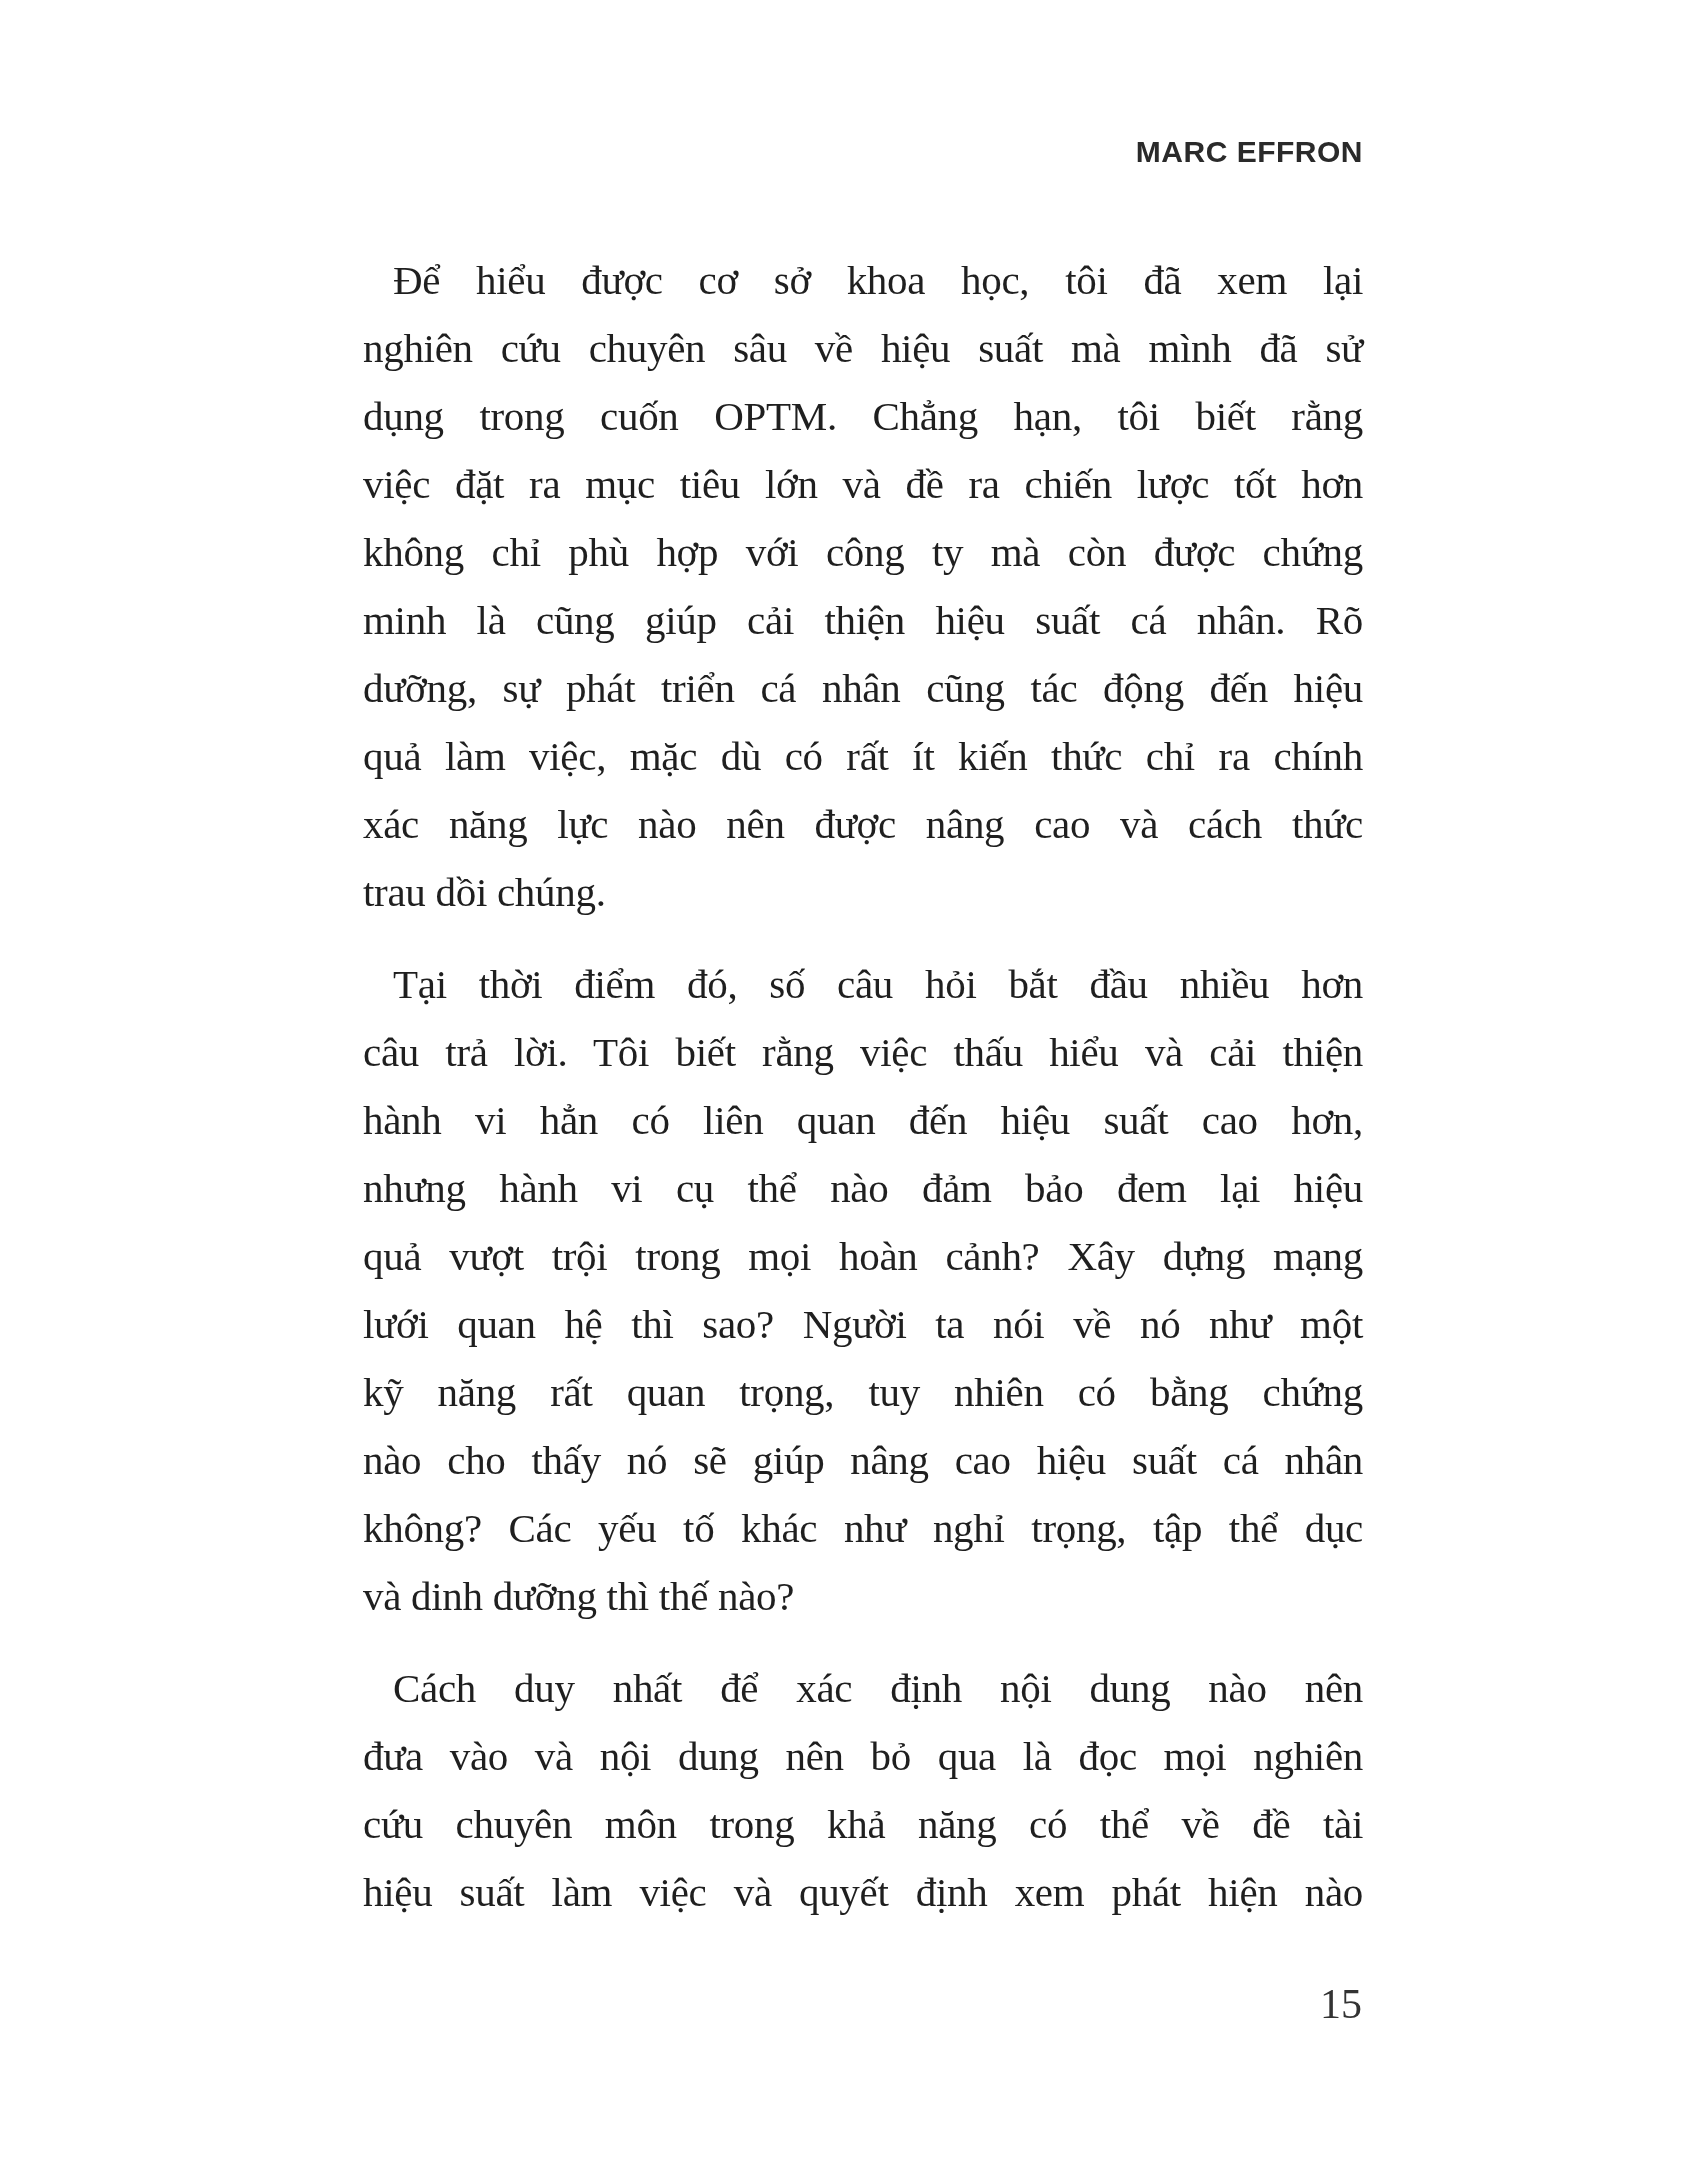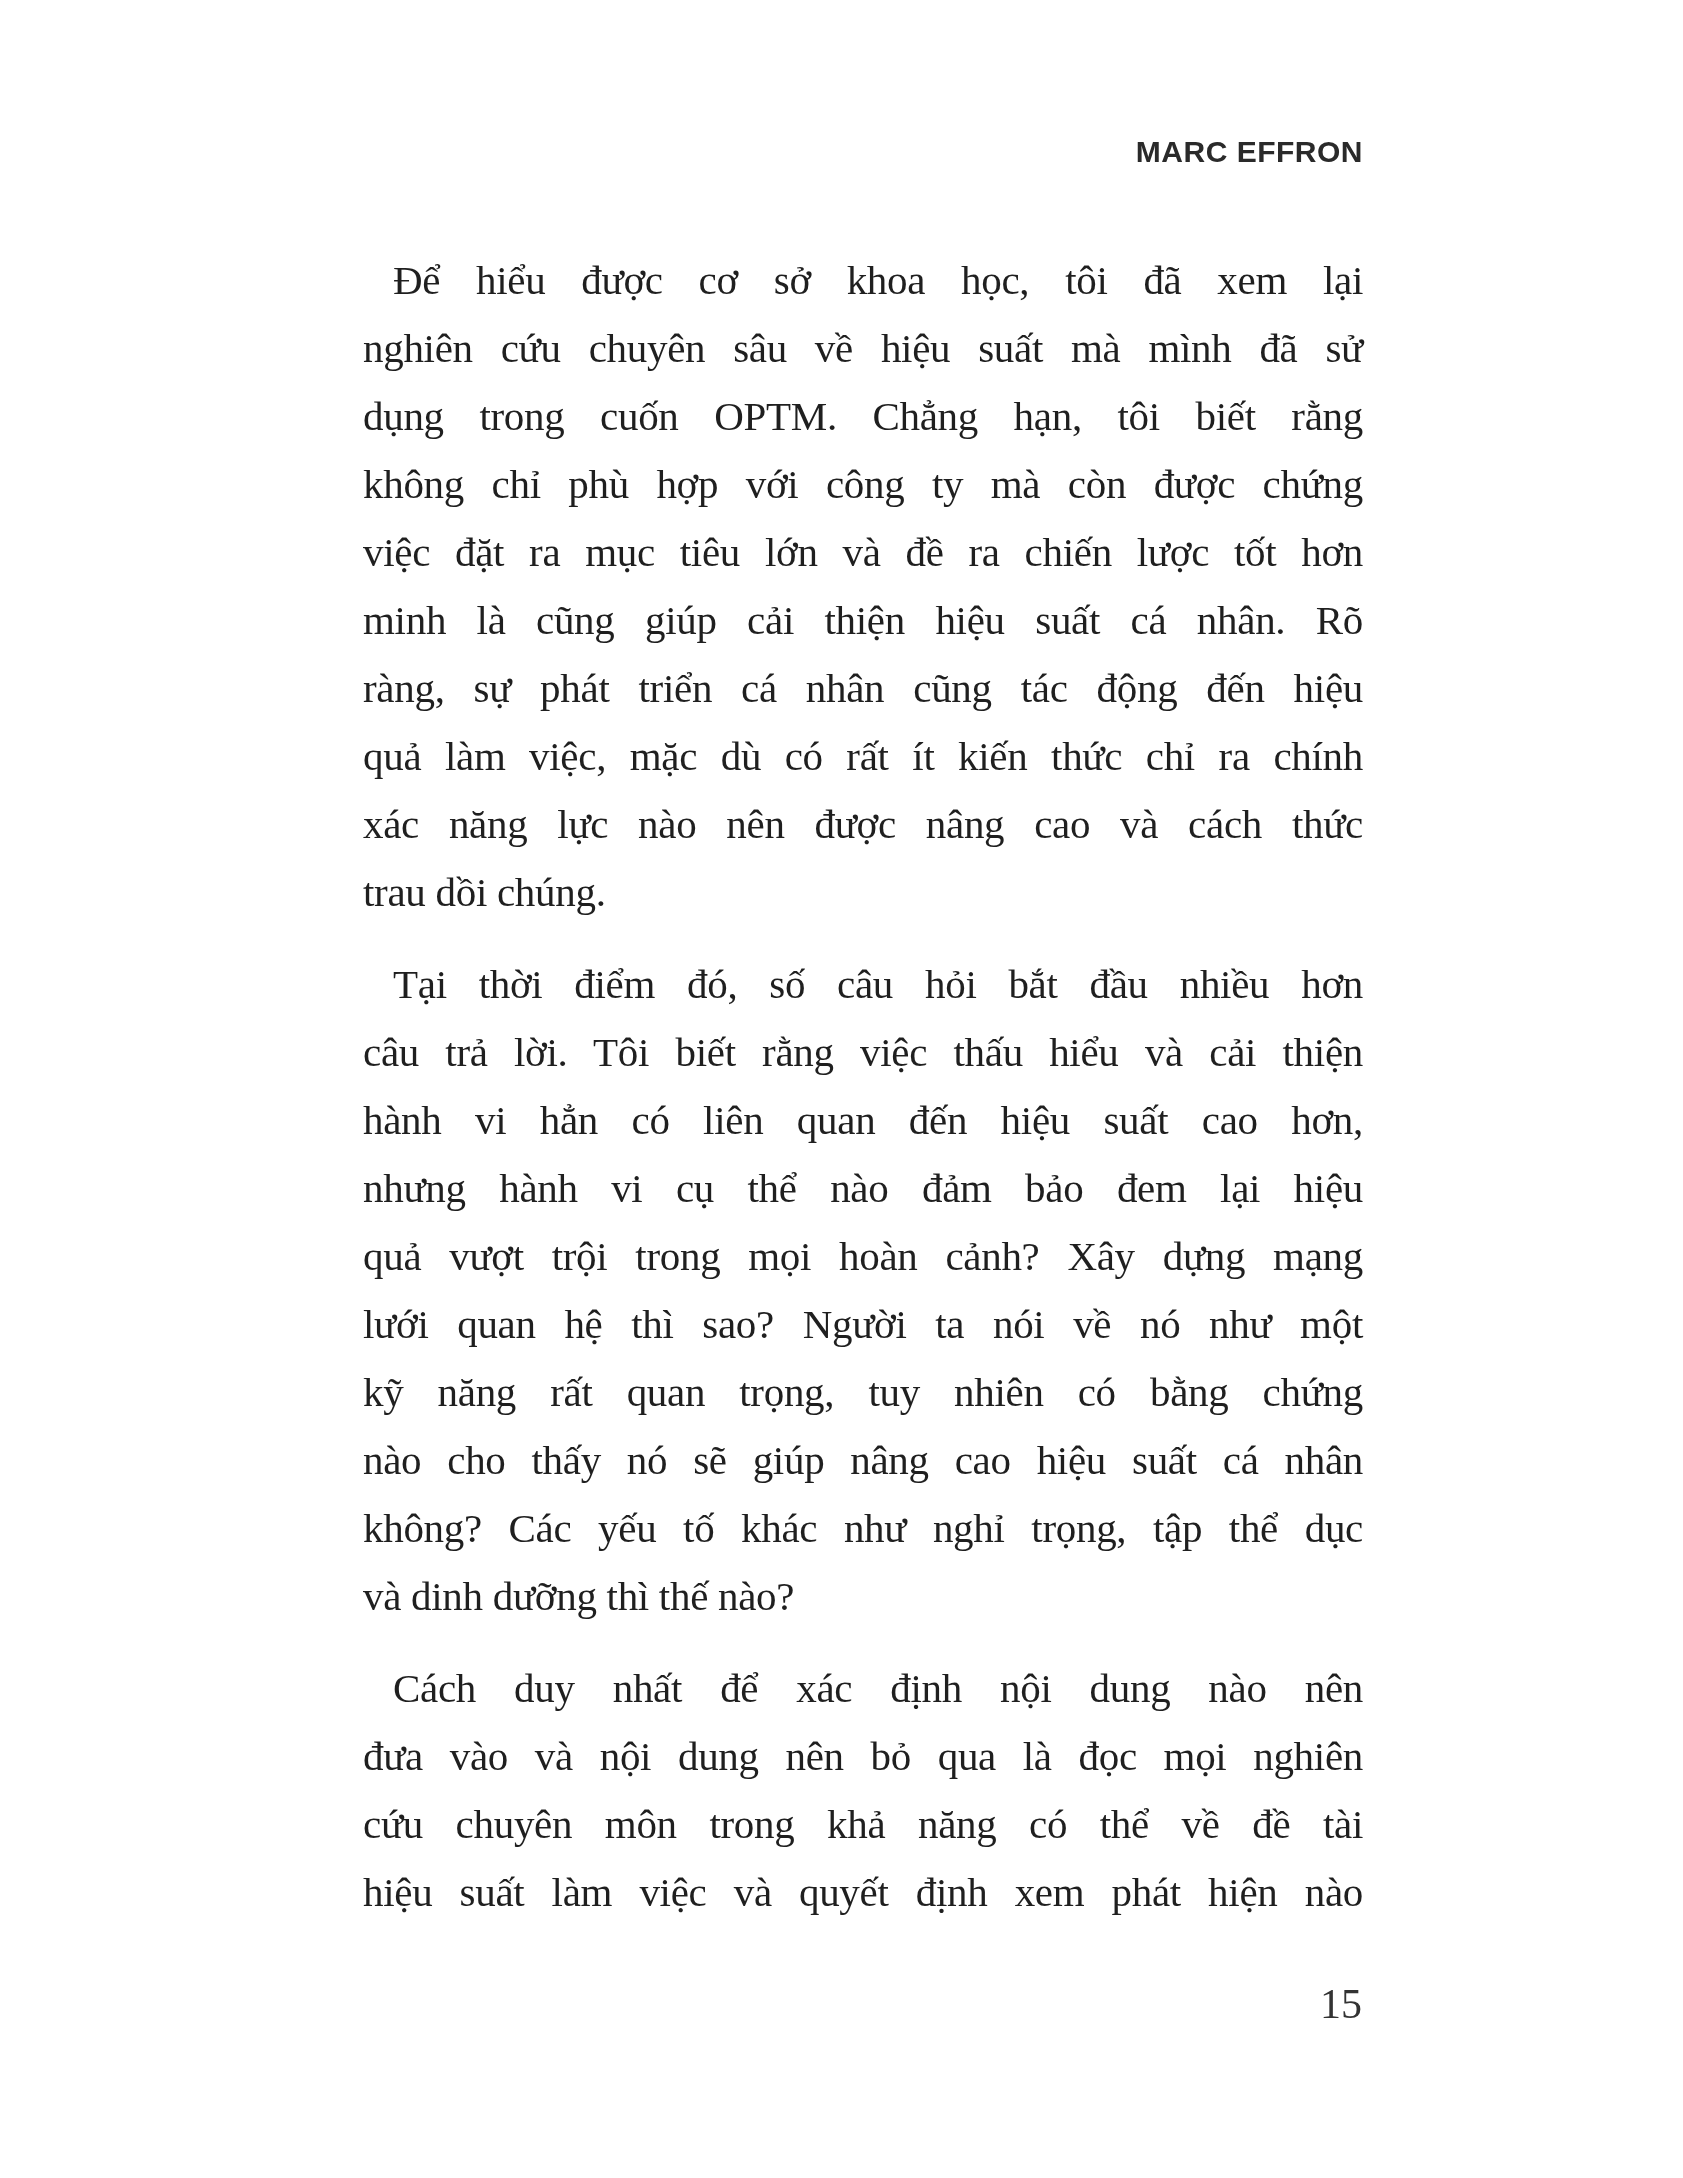--- a/index.html
+++ b/index.html
@@ -68,24 +68,24 @@
 
 <div class="page">
 
   <div class="running-header">MARC EFFRON</div>
 
   <div class="body-text">
       <div class="para">
         <div class="line justify">Để hiểu được cơ sở khoa học, tôi đã xem lại</div>
         <div class="line justify">nghiên cứu chuyên sâu về hiệu suất mà mình đã sử</div>
         <div class="line justify">dụng trong cuốn OPTM. Chẳng hạn, tôi biết rằng</div>
+        <div class="line justify">việc đặt ra mục tiêu lớn và đề ra chiến lược tốt hơn</div>
         <div class="line justify">không chỉ phù hợp với công ty mà còn được chứng</div>
-        <div class="line justify">việc đặt ra mục tiêu lớn và đề ra chiến lược tốt hơn</div>
         <div class="line justify">minh là cũng giúp cải thiện hiệu suất cá nhân. Rõ</div>
-        <div class="line justify">ràng, sự phát triển cá nhân cũng tác động đến hiệu</div>
+        <div class="line justify">dưỡng, sự phát triển cá nhân cũng tác động đến hiệu</div>
         <div class="line justify">quả làm việc, mặc dù có rất ít kiến thức chỉ ra chính</div>
         <div class="line justify">xác năng lực nào nên được nâng cao và cách thức</div>
         <div class="line plain">trau dồi chúng.</div>
       </div>
       <div class="para">
         <div class="line justify">Tại thời điểm đó, số câu hỏi bắt đầu nhiều hơn</div>
         <div class="line justify">câu trả lời. Tôi biết rằng việc thấu hiểu và cải thiện</div>
         <div class="line justify">hành vi hẳn có liên quan đến hiệu suất cao hơn,</div>
         <div class="line justify">nhưng hành vi cụ thể nào đảm bảo đem lại hiệu</div>
         <div class="line justify">quả vượt trội trong mọi hoàn cảnh? Xây dựng mạng</div>

